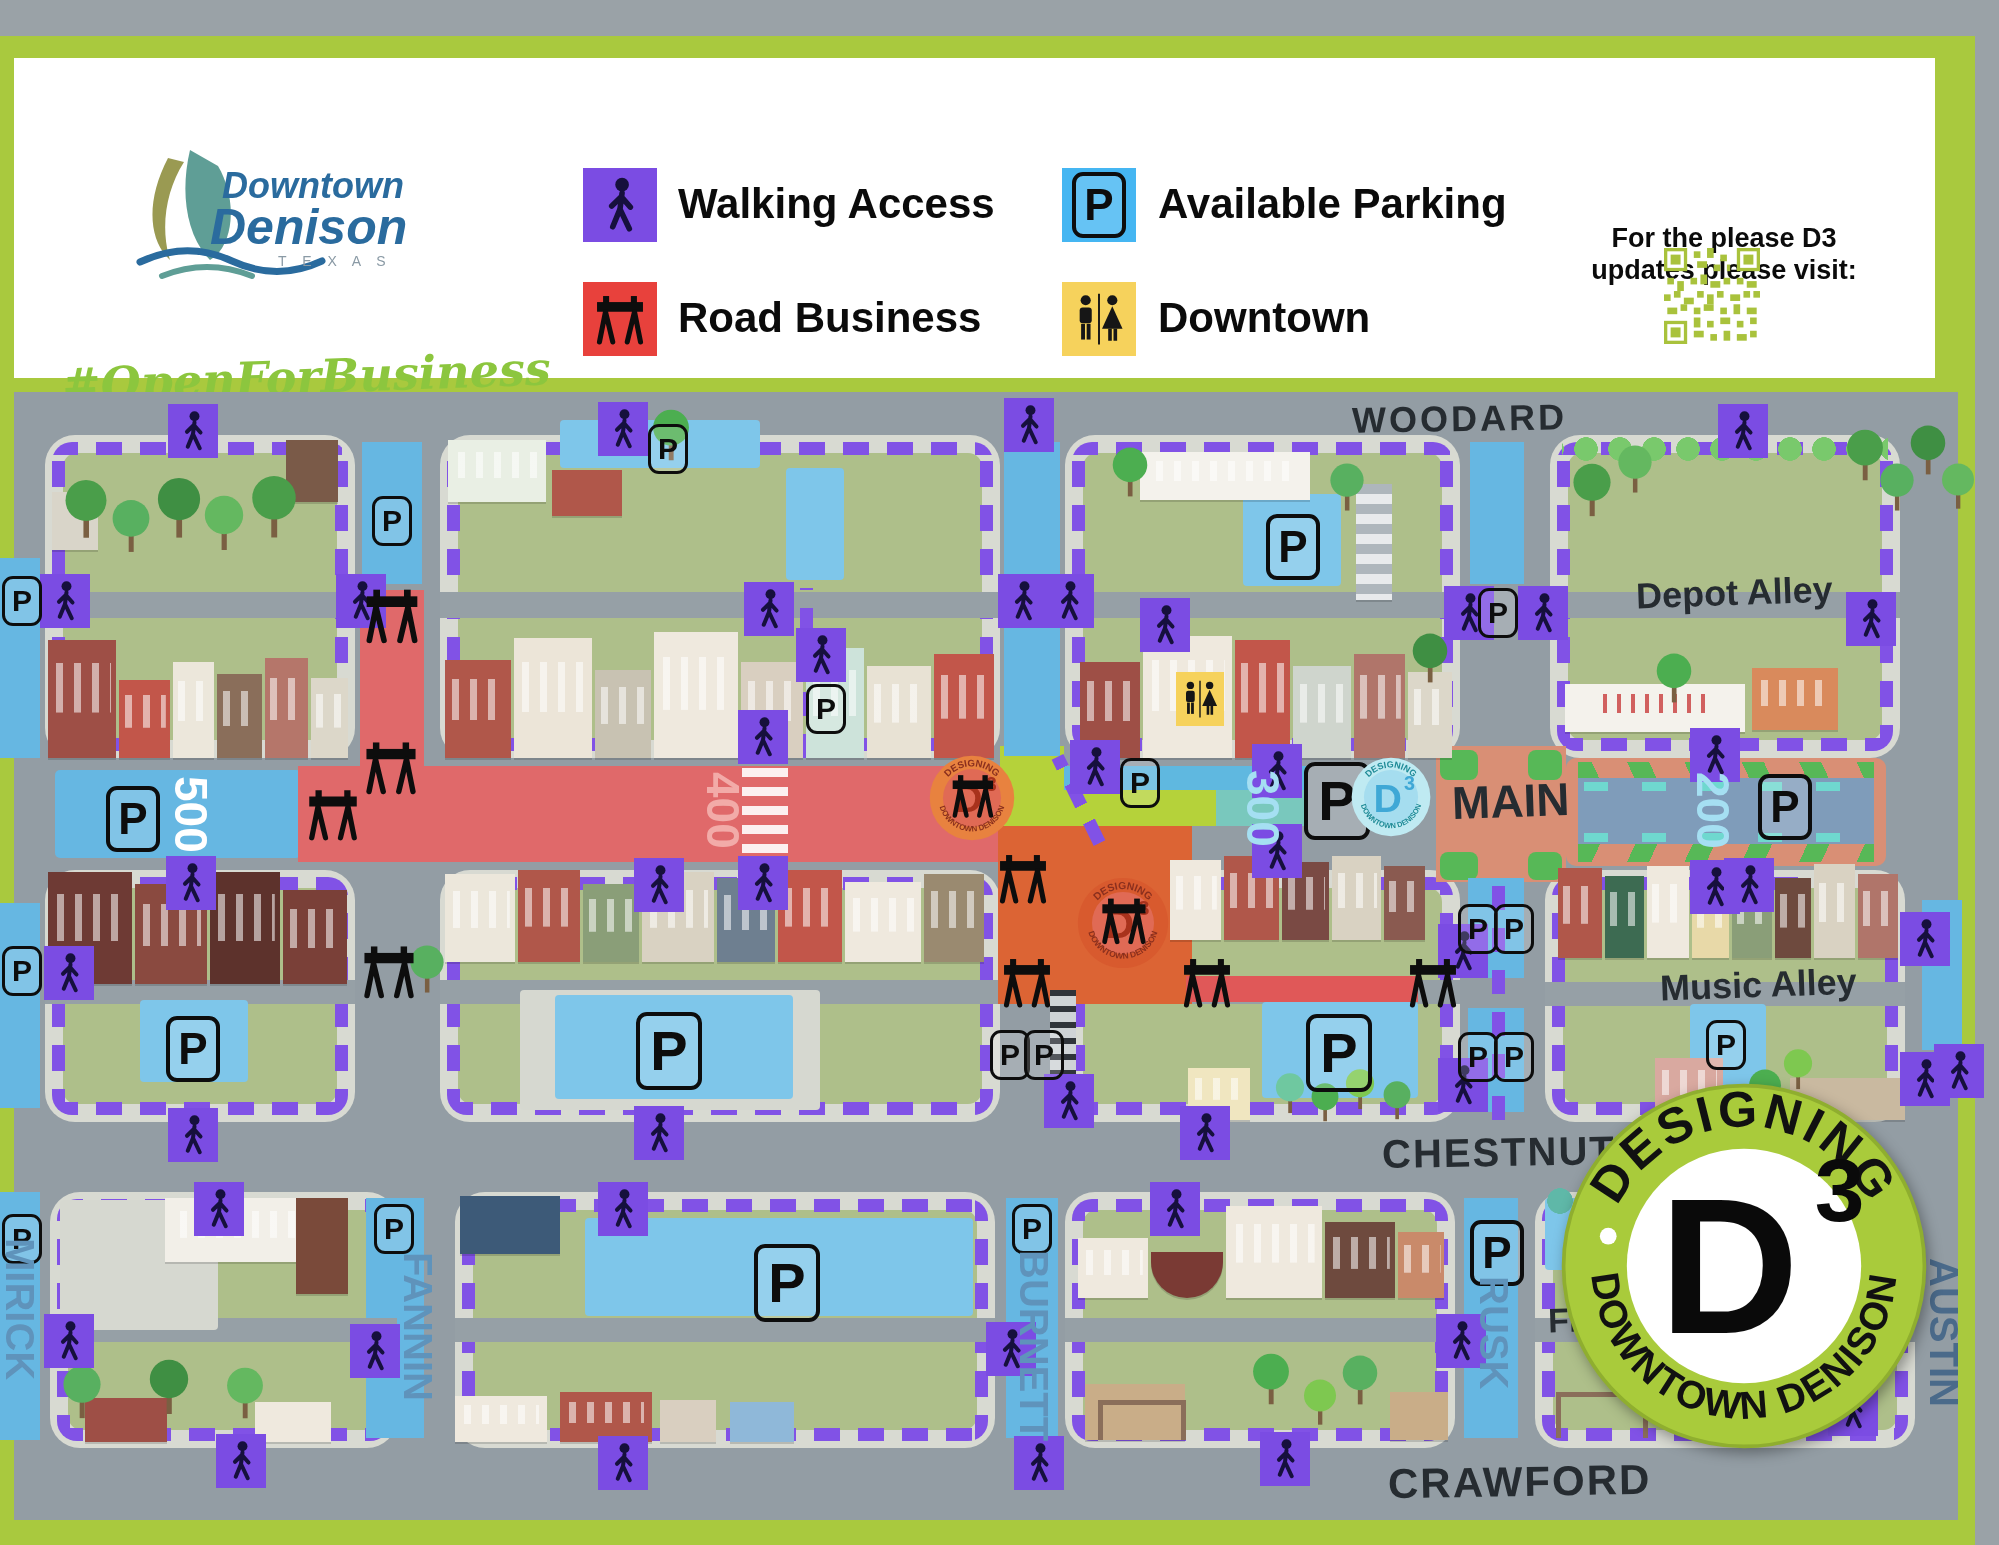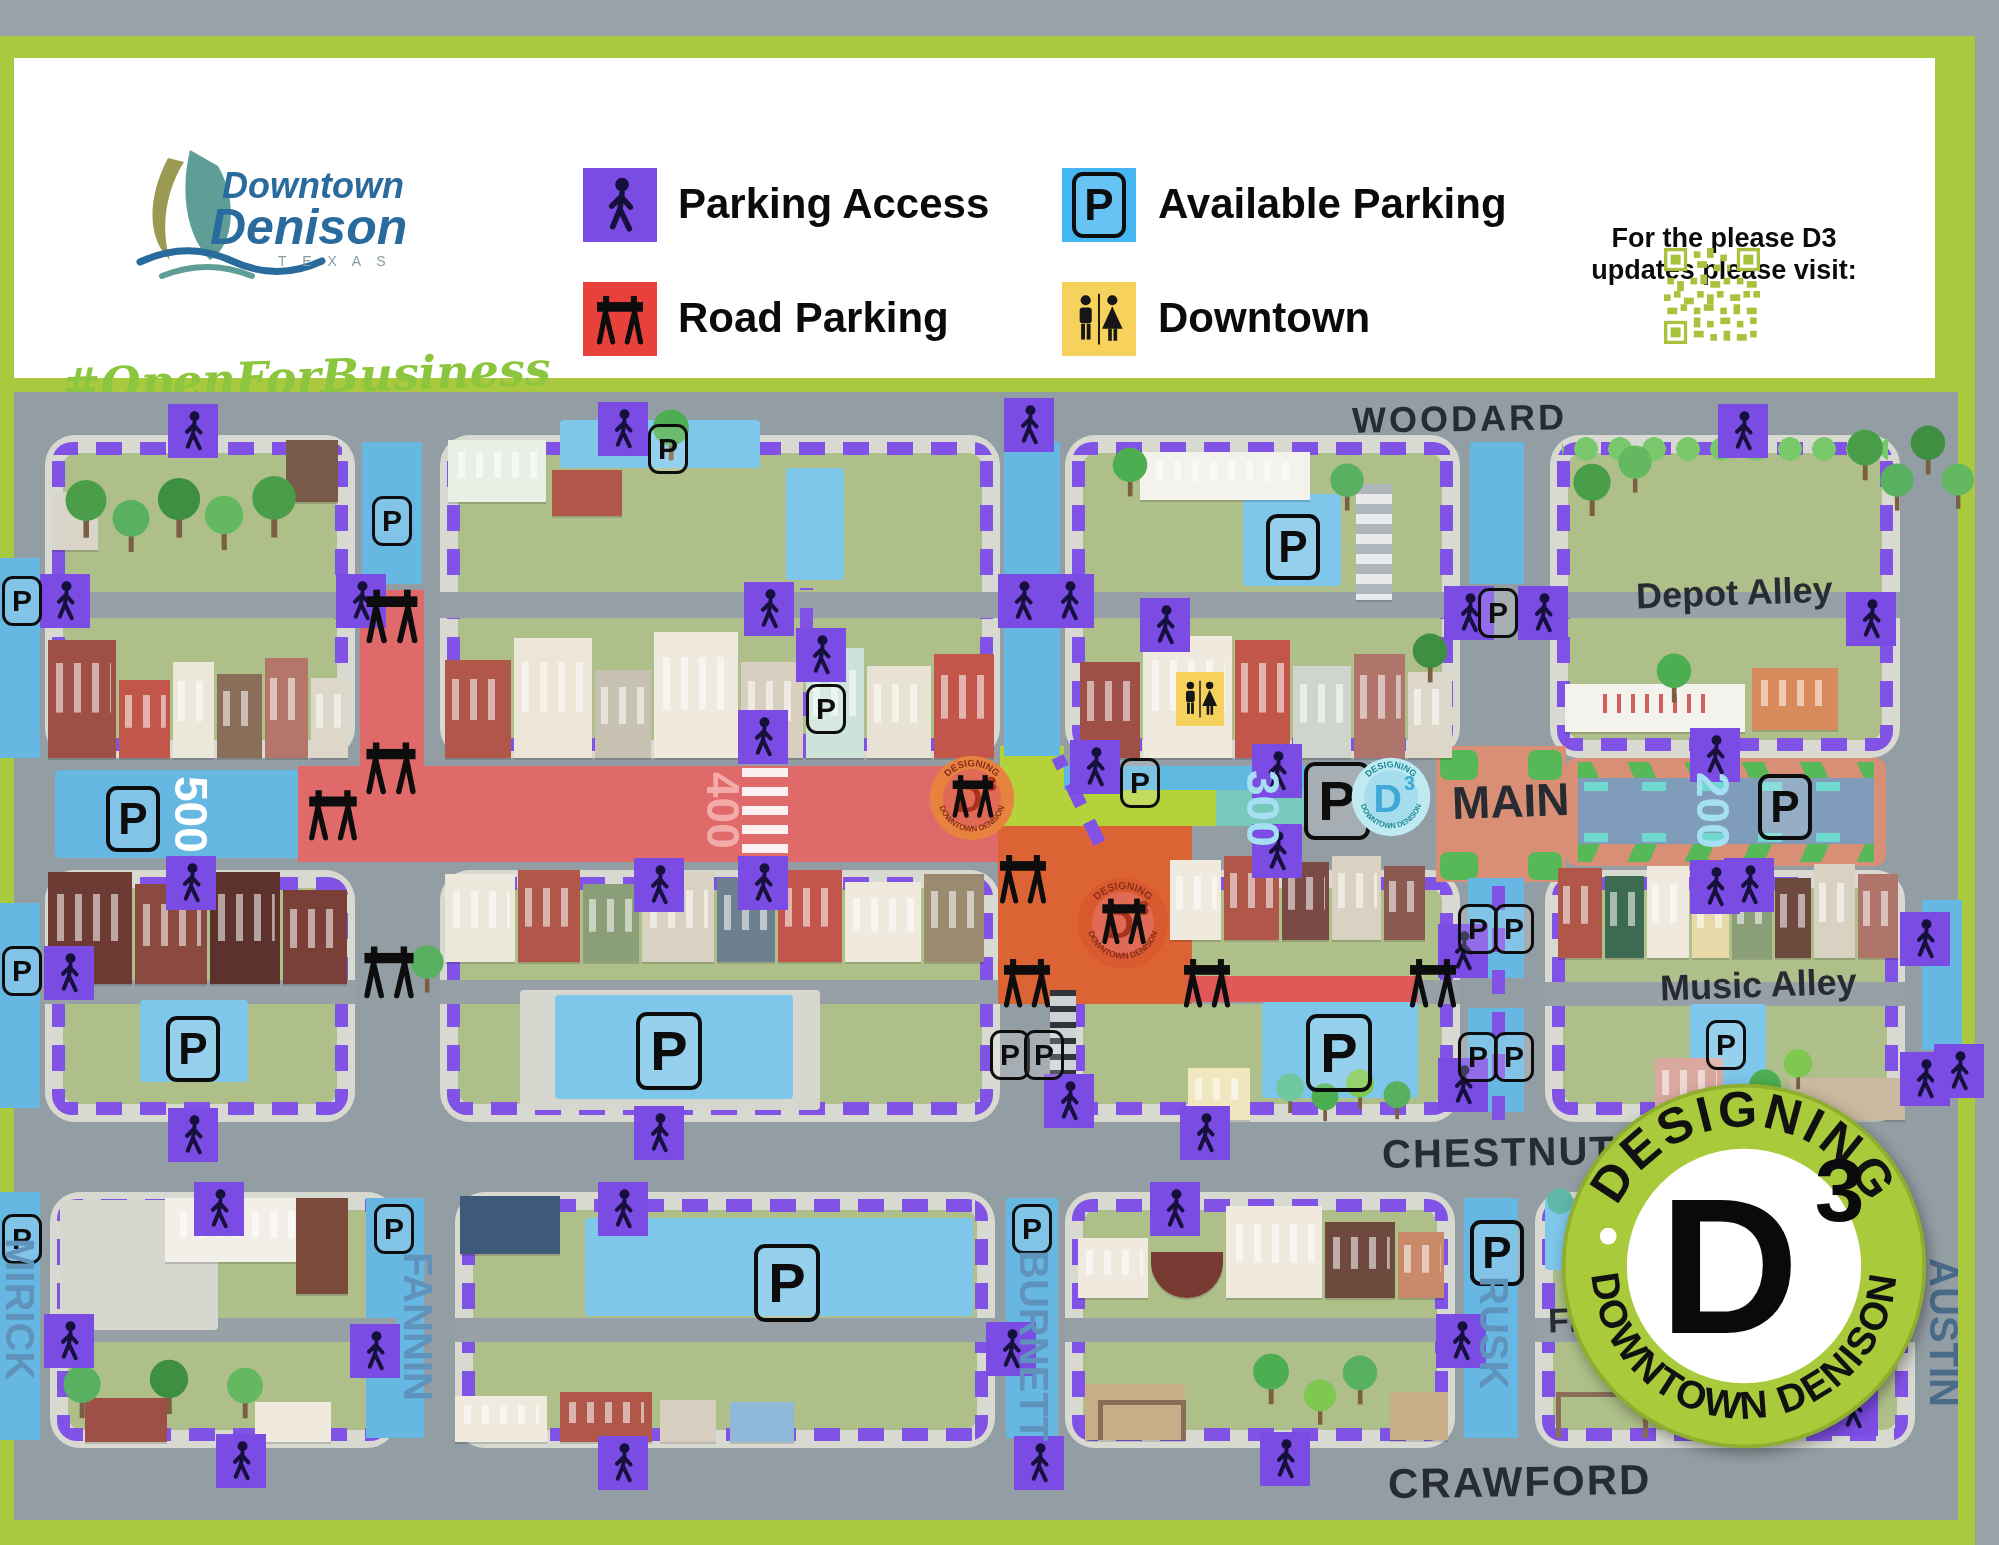--- a/index.html
+++ b/index.html
@@ -98,33 +98,33 @@
       <text x="100" y="102" font-size="50" font-style="italic" font-weight="700" font-family="DejaVu Serif,serif" fill="#2a6b9e">Denison</text>
       <text x="168" y="124" font-size="14" letter-spacing="6" fill="#8a9aa5">T E X A S</text>
     </svg>
     <div class="abs hashtag">#OpenForBusiness</div>
 
     <div class="abs swatch" style="left:569px;top:110px;background:#7b4ce3">
       <svg width="52" height="58">
           <use href="#walker"></use>
         </svg>
     </div>
-    <div class="abs legend-label" style="left:664px;top:122px">Parking Access</div>
+    <div class="abs legend-label" style="left:664px;top:122px">Walking Access</div>
 
     <div class="abs swatch" style="left:1048px;top:110px;background:#45b6f2">
       <div class="p md" style="position:static">P</div>
     </div>
     <div class="abs legend-label" style="left:1144px;top:122px">Available Parking</div>
 
     <div class="abs swatch" style="left:569px;top:224px;background:#e8413c">
       <svg width="58" height="58">
           <use href="#barricade"></use>
         </svg>
     </div>
-    <div class="abs legend-label" style="left:664px;top:236px">Road Parking</div>
+    <div class="abs legend-label" style="left:664px;top:236px">Road Business</div>
 
     <div class="abs swatch" style="left:1048px;top:224px;background:#f6d25c">
       <svg width="58" height="58">
           <use href="#restroom"></use>
         </svg>
     </div>
     <div class="abs legend-label" style="left:1144px;top:236px">Downtown</div>
 
     <div class="abs qr-caption">
       <span>For the please D3</span><br>

